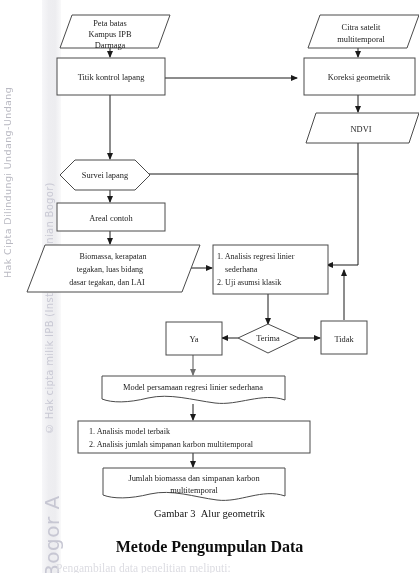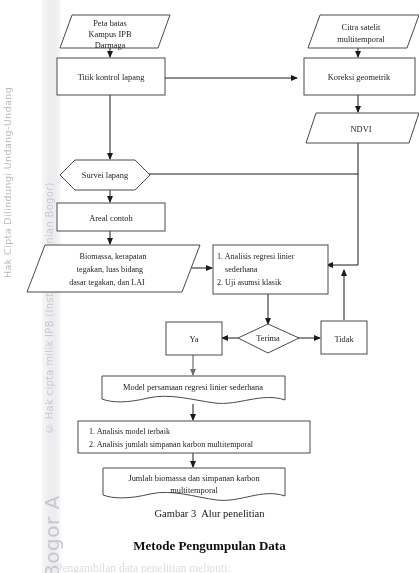--- a/index.html
+++ b/index.html
@@ -131,21 +131,21 @@
     font-size: 10.5px;
     color: #151515;
   }
   .caption .gap { display: inline-block; width: 5px; }
   .section-heading {
     position: absolute;
     left: 0;
     top: 538px;
     width: 419px;
     text-align: center;
-    font-size: 13px;
+    font-size: 16px;
     font-weight: bold;
     color: #0d0d0d;
   }
 </style>
 </head>
 <body>
 
 <div id="page">
 
   <div class="wm-band"></div>
@@ -288,18 +288,18 @@
       <path class="shape" d="M103,468 L285,468 L285,496
                C 262,488 240,503 217,500
                C 194,497 172,489 150,494
                C 130,499 113,499 103,495 Z"></path>
       <text class="nd-text" x="194" y="481" text-anchor="middle">Jumlah biomassa dan simpanan karbon</text>
       <text class="nd-text" x="194" y="493" text-anchor="middle">multitemporal</text>
     </g>
   </svg>
 
   <div class="caption">
-    <span>Gambar 3</span><span class="gap"></span><span>Alur penelitian</span>
+    <span>Gambar 3</span><span class="gap"></span><span>Alur geometrik</span>
   </div>
 
   <div class="section-heading">Metode Pengumpulan Data</div>
 
 </div>
 
 </body></html>

